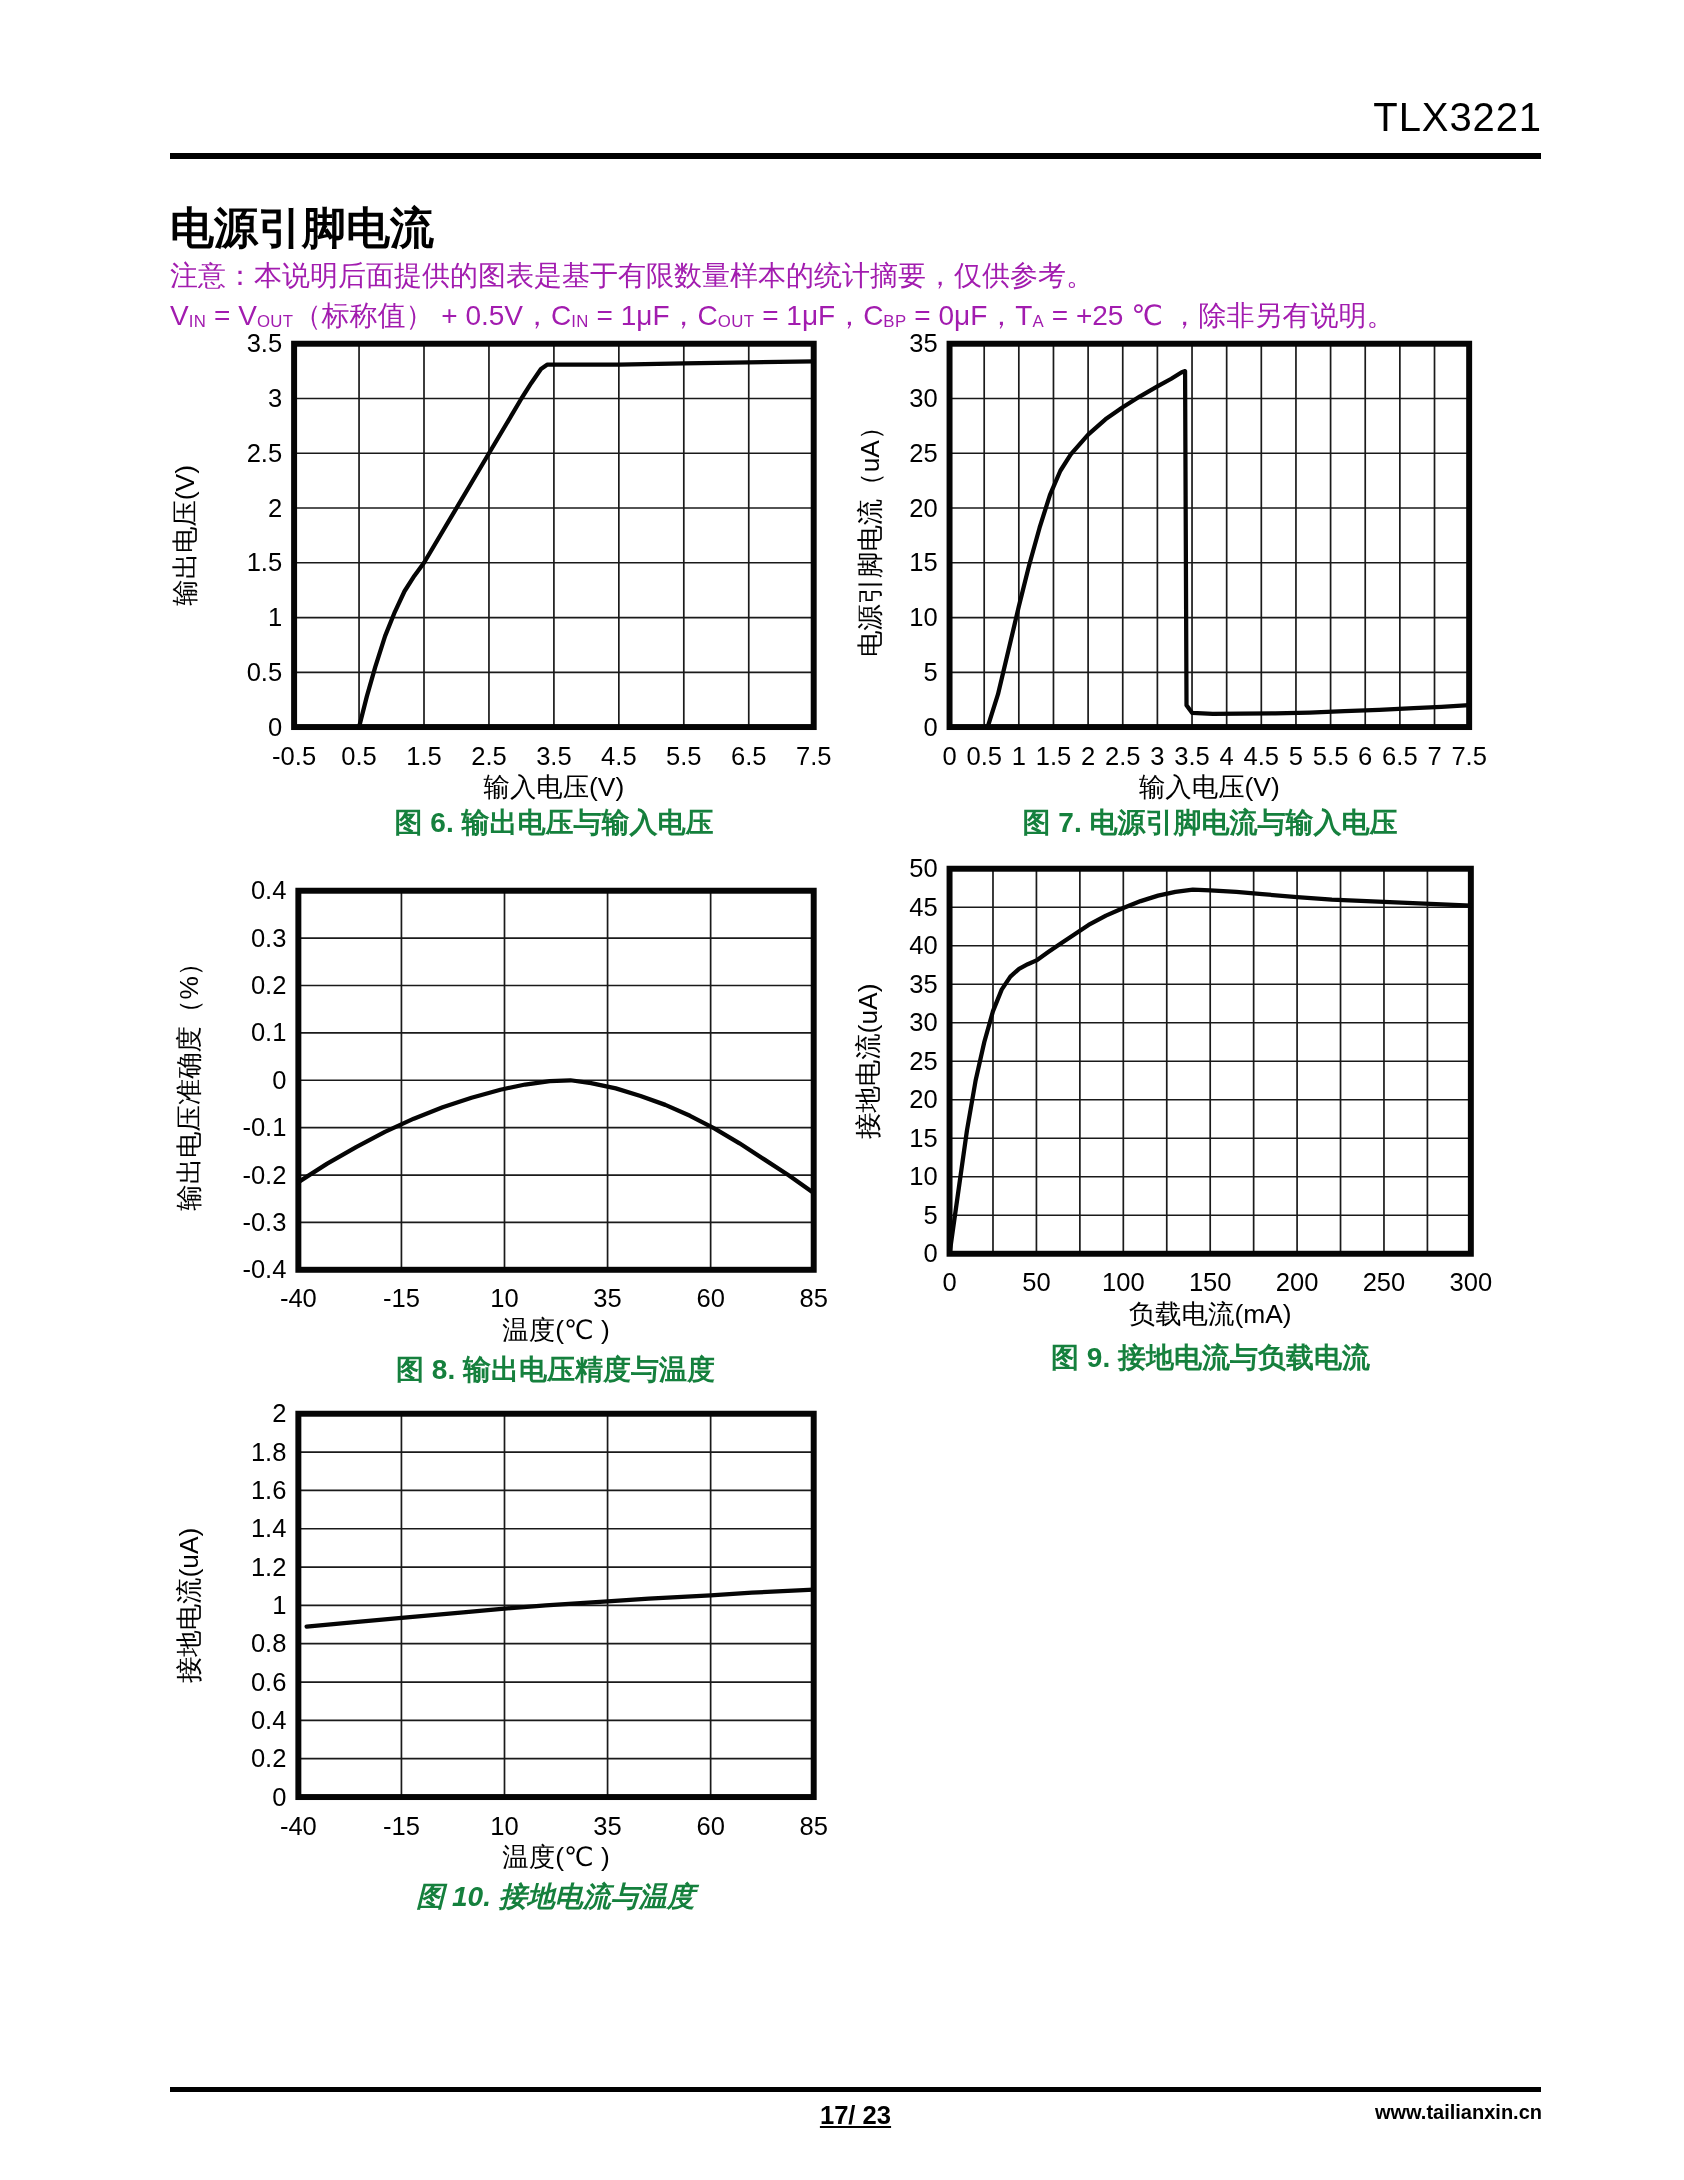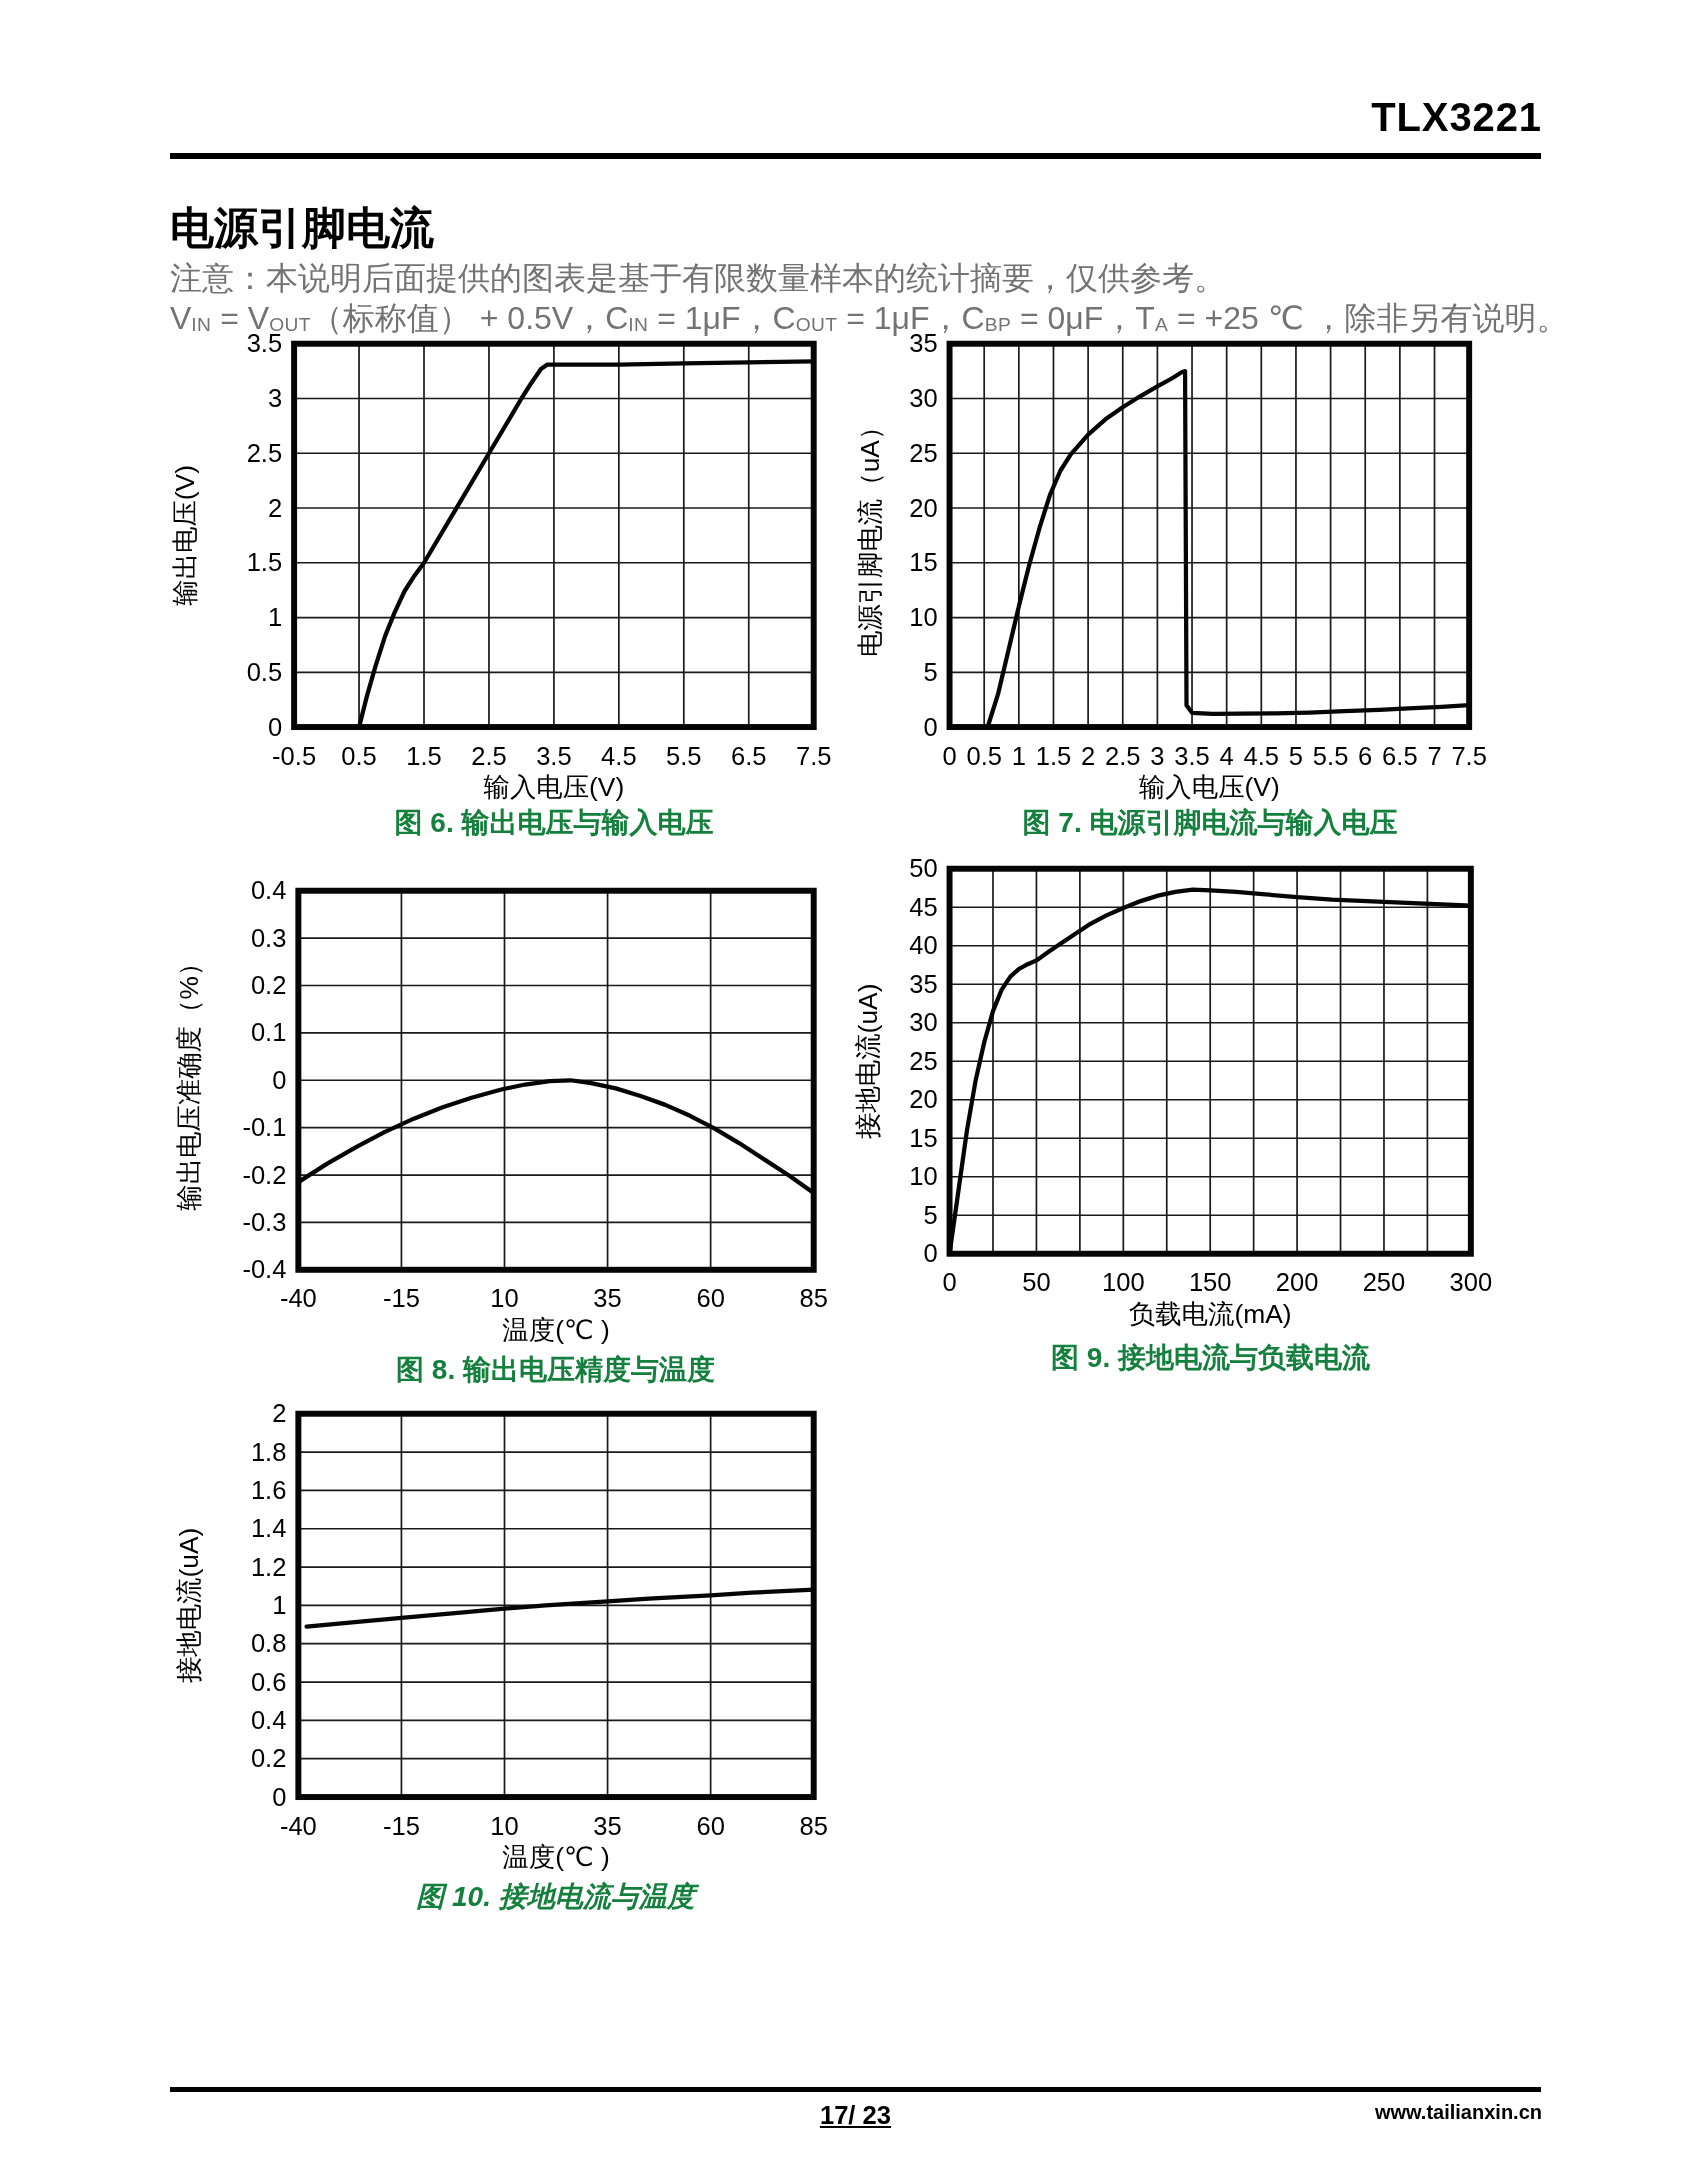--- a/index.html
+++ b/index.html
@@ -5,25 +5,25 @@
   * { margin:0; padding:0; box-sizing:border-box; }
   html,body { background:#888; }
   .page {
     position:relative; width:1685px; height:2181px;
     background:#ffffff; color:#000;
     font-family:"Liberation Sans","DejaVu Sans",sans-serif;
     overflow:hidden; margin:0 auto;
   }
   .part-number {
     position:absolute; top:95px; right:143px;
-    font-size:40px; font-weight:700; letter-spacing:0.9px;
+    font-size:40px; font-weight:400; letter-spacing:0.9px;
   }
   .header-rule { position:absolute; left:170px; top:153px; width:1371px; height:6px; background:#000; }
   .section-title { position:absolute; left:170px; top:199px; font-size:44px; font-weight:700; }
-  .note-line { position:absolute; left:170px; font-size:32px; color:#737373; }
+  .note-line { position:absolute; left:170px; font-size:28px; color:#a21caf; }
   .note-1 { top:257px; }
   .note-2 { top:297px; }
   .note-2 sub { font-size:0.60em; vertical-align:-0.12em; letter-spacing:0.4px; }
   svg.chart { position:absolute; }
   svg.chart text { font-family:"Liberation Sans","DejaVu Sans",sans-serif; fill:#000; }
   svg.chart text.tick { font-size:30px; }
   svg.chart text.axis { font-size:31px; }
   .chart-caption {
     position:absolute; text-align:center;
     font-size:28px; font-weight:700; color:#15803d;

